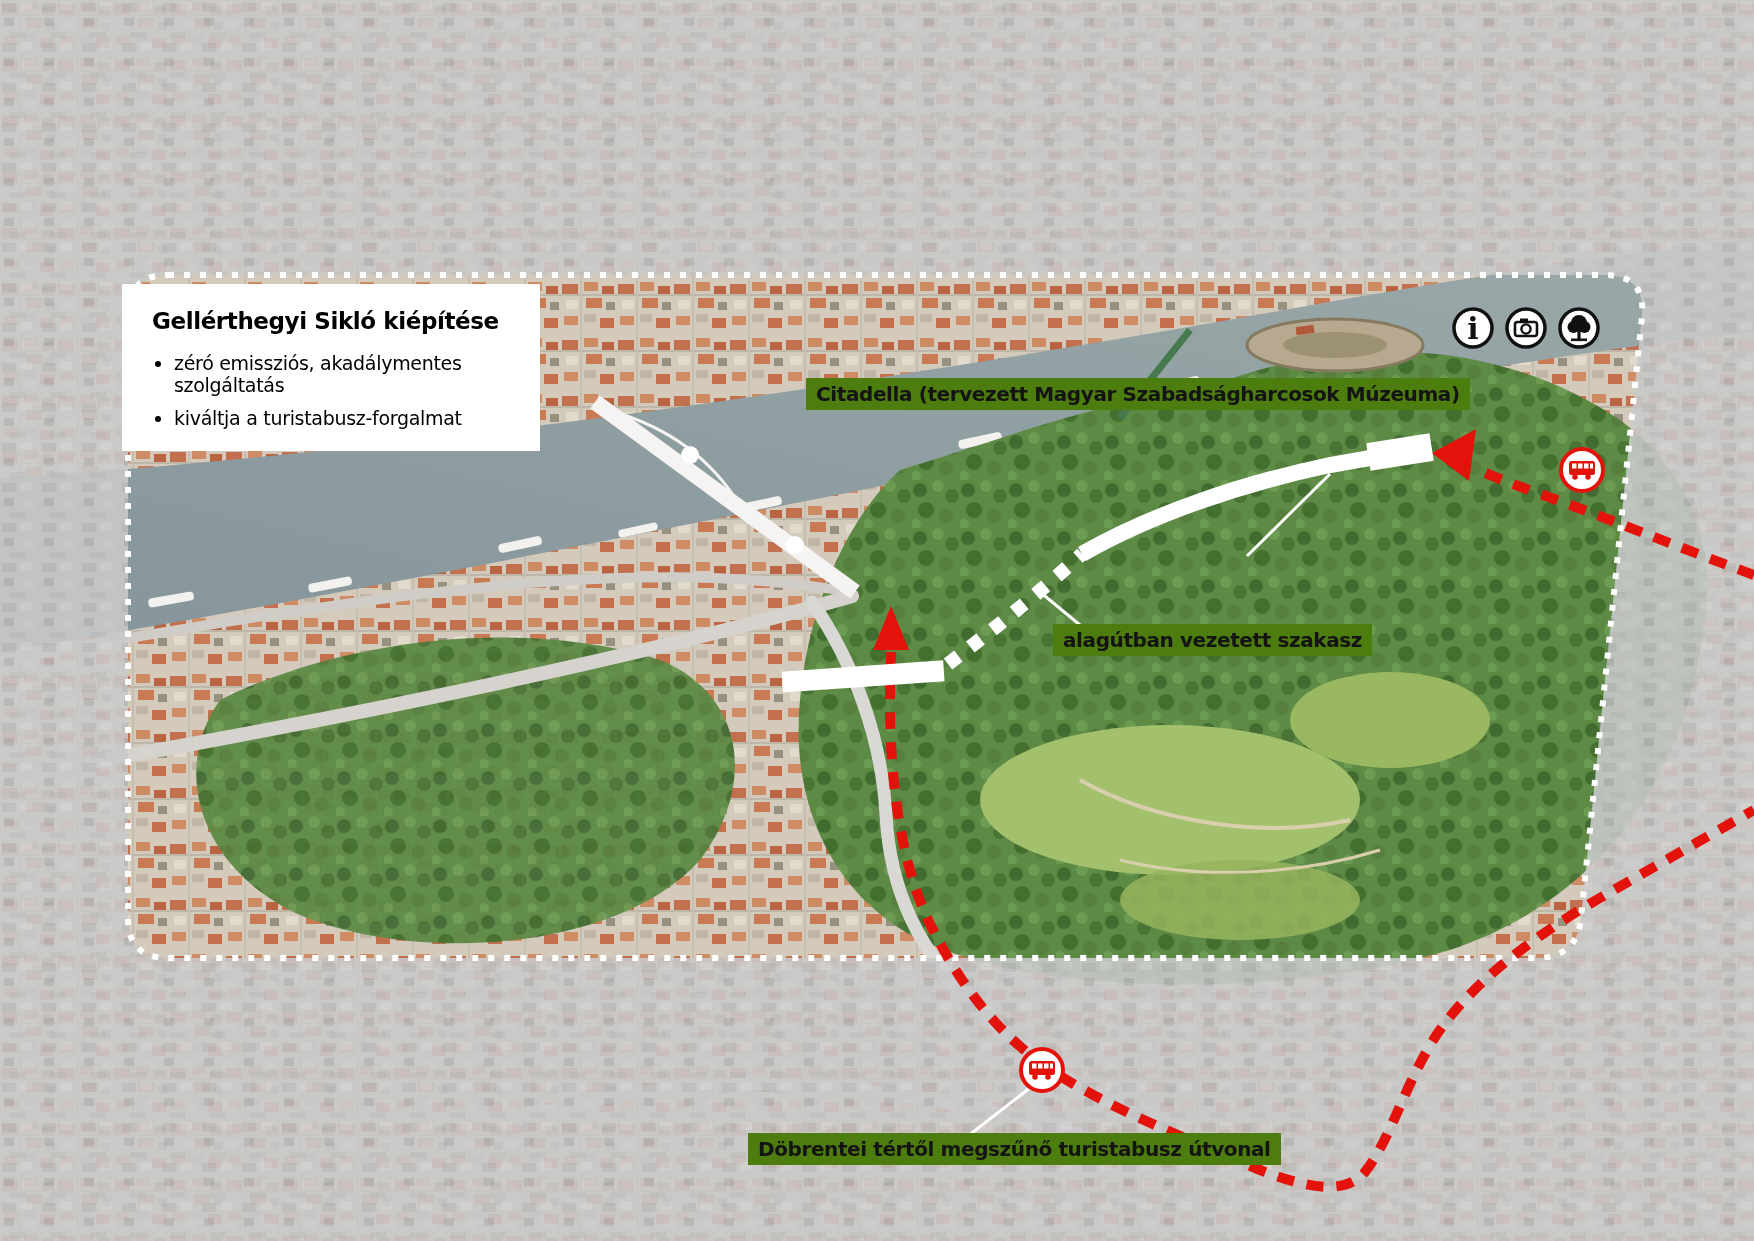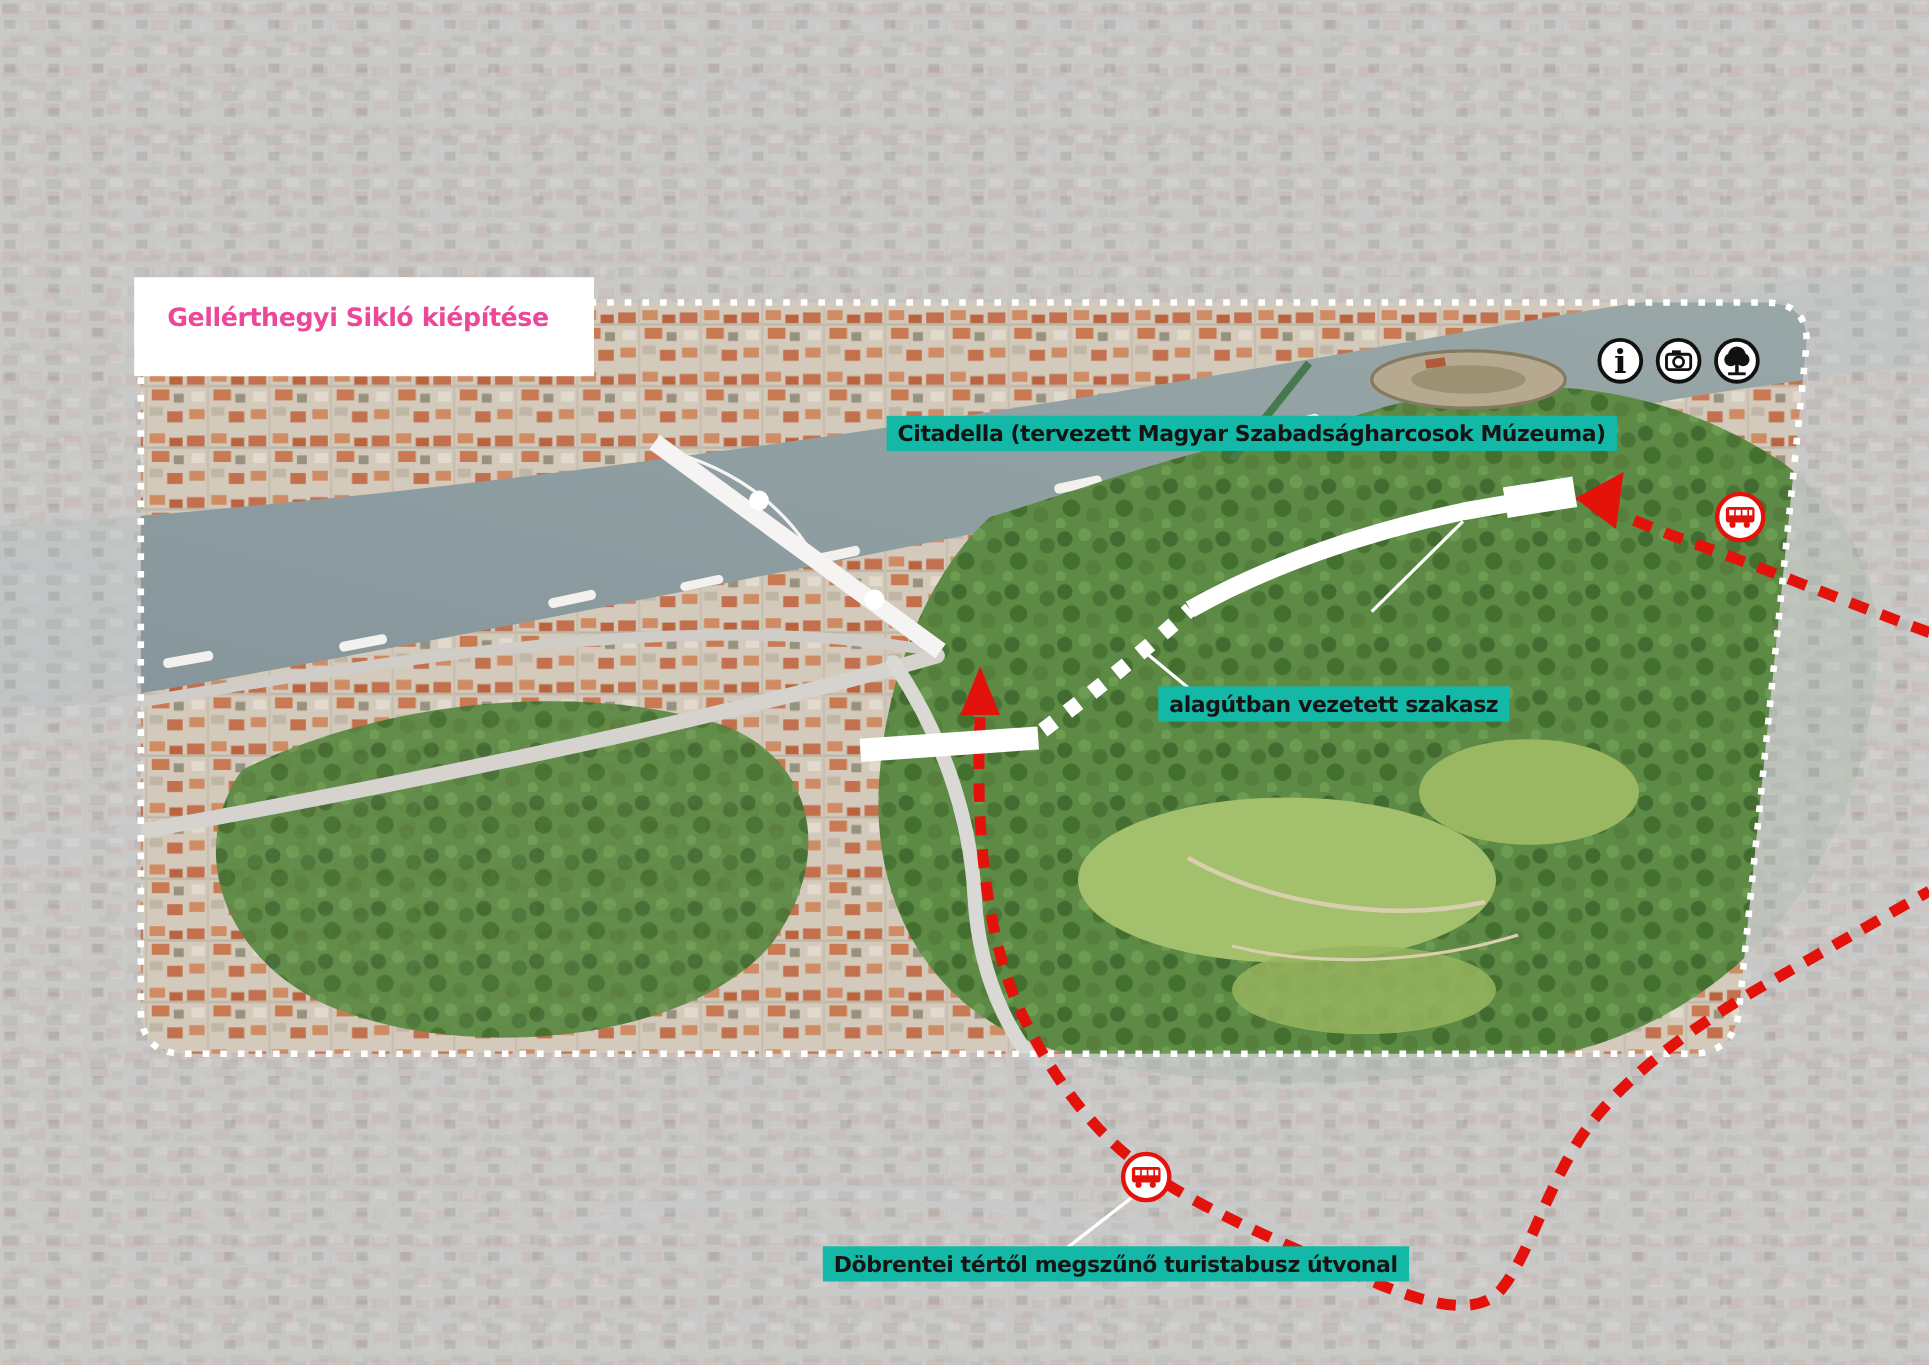--- a/index.html
+++ b/index.html
@@ -1,35 +1,35 @@
 <!DOCTYPE html>
 <html><head>
 <meta charset="utf-8">
 <style>
   html,body{margin:0;padding:0;background:#ffffff;}
   .stage{position:relative;width:1754px;height:1241px;overflow:hidden;
          font-family:"DejaVu Sans",sans-serif;}
   .layer{position:absolute;left:0;top:0;width:1754px;height:1241px;display:block;}
   .map-label{
     position:absolute;
-    background:#14b8a6;
+    background:#4d7c0f;
     color:#141414;
     font-weight:bold;
     font-size:20px;
     line-height:1.2;
     letter-spacing:-0.4px;
     padding:4px 10px;
     white-space:nowrap;
   }
   .info-box{
     position:absolute;
-    left:122px;top:252px;
+    left:122px;top:284px;
     width:358px;
     background:#ffffff;
-    color:#ec4899;
+    color:#000000;
     padding:24px 30px 22px 30px;
   }
   .info-box h1{
     margin:0 0 18px 0;
     font-size:23px;
     letter-spacing:-0.4px;
     font-weight:bold;
   }
   .info-box ul{margin:0;padding:0 0 0 22px;}
   .info-box li{
@@ -214,20 +214,24 @@
         <circle cx="-5.5" cy="-1" r="6" fill="#111111"></circle>
         <circle cx="5.5" cy="-1" r="6" fill="#111111"></circle>
         <rect x="-1.6" y="2" width="3.2" height="9" fill="#111111"></rect>
         <rect x="-8" y="10.5" width="16" height="2.6" fill="#111111"></rect>
       </g>
     </g>
   </svg>
 
   <div class="info-box">
     <h1>Gellérthegyi Sikló kiépítése</h1>
+    <ul>
+      <li>zéró emissziós, akadálymentes szolgáltatás</li>
+      <li>kiváltja a turistabusz-forgalmat</li>
+    </ul>
   </div>
 
   <div class="map-label" style="left:806px;top:378px;">Citadella (tervezett Magyar Szabadságharcosok Múzeuma)</div>
 
 
   <div class="map-label" style="left:1053px;top:624px;">alagútban vezetett szakasz</div>
 
   <div class="map-label" style="left:748px;top:1133px;">Döbrentei tértől megszűnő turistabusz útvonal</div>
 
 </div>

